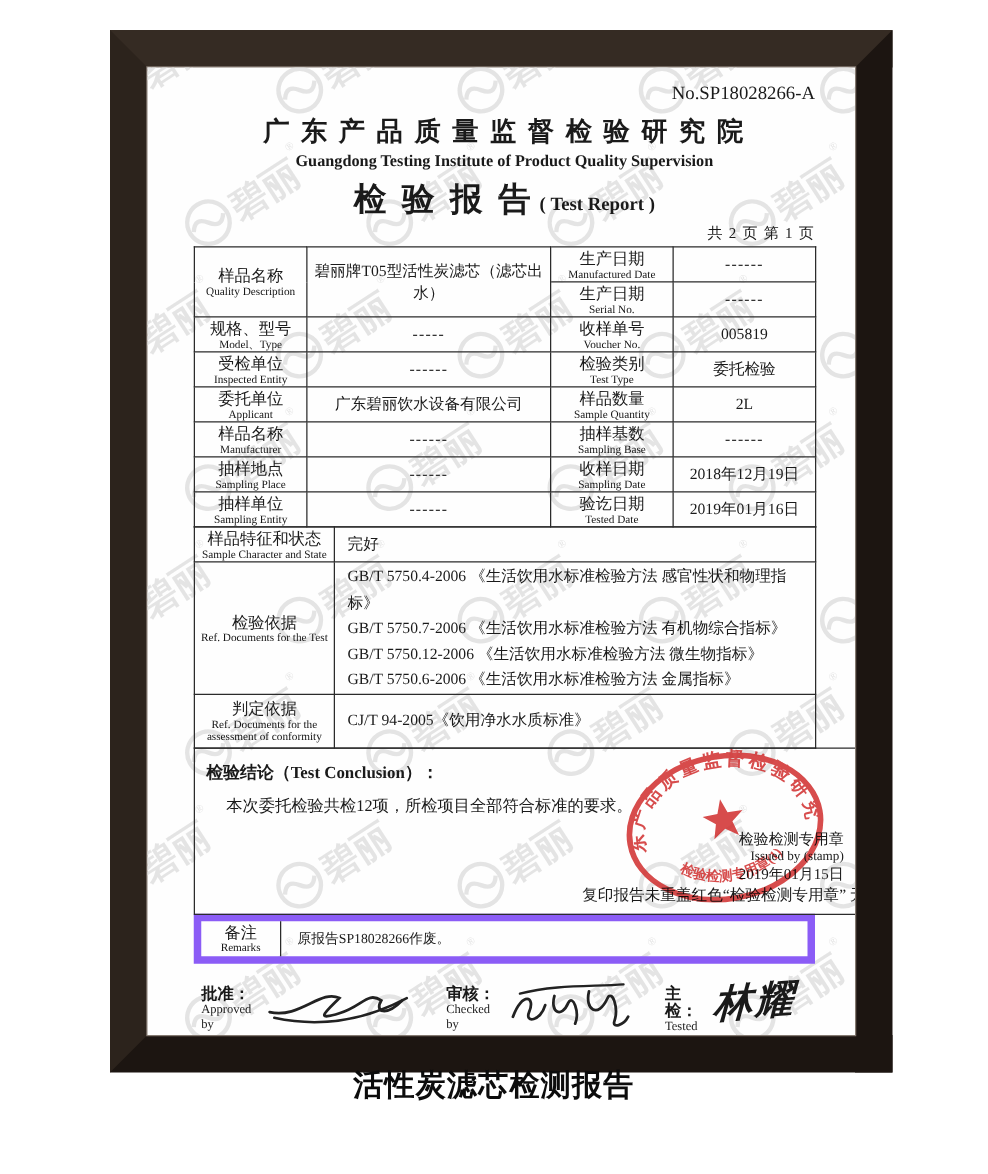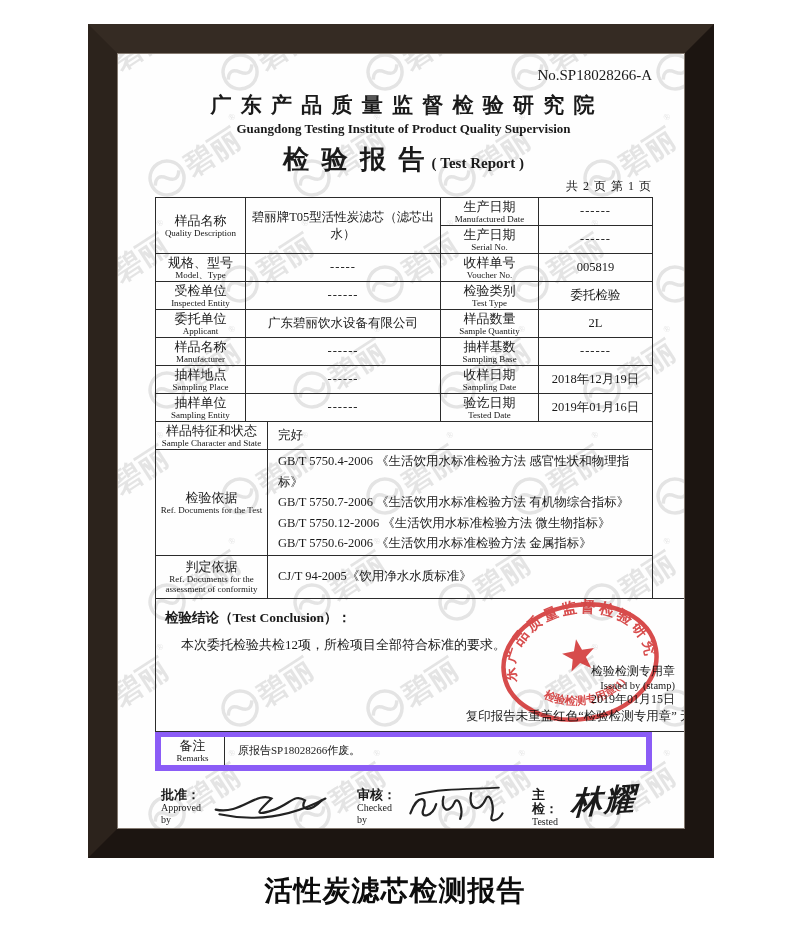--- a/index.html
+++ b/index.html
@@ -71,22 +71,22 @@
   .sig-row { margin-top:13px; width:497px; display:flex; align-items:flex-start; }
   .sig-group { display:flex; align-items:flex-start; }
   .sig-lbl { text-align:left; padding-top:4px; }
   .sig-lbl .cn { font-size:13px; font-weight:bold; display:block; line-height:14px; }
   .sig-lbl .en { font-size:10px; display:block; line-height:12px; }
   .sig-ink { margin-left:2px; }
   .sig-name { font-size:31px; font-weight:bold; font-style:italic; transform:rotate(-4deg) skewX(-6deg); display:inline-block; margin:-4px 0 0 6px; letter-spacing:2px; }
 
   
   .caption {
-    position:absolute; left:0; top:872px; width:790px; text-align:center;
-    font-family:"Liberation Sans", sans-serif; font-size:28px; font-weight:700; color:#0c0c0c;
+    position:absolute; left:0; top:852px; width:790px; text-align:center;
+    font-family:"Liberation Sans", sans-serif; font-size:24px; font-weight:700; color:#0c0c0c;
     letter-spacing:1px;
   }
 </style>
 </head>
 <body>
 
 <div class="scene">
   <div class="frame">
     <div class="page">
       <div class="wm-layer">

